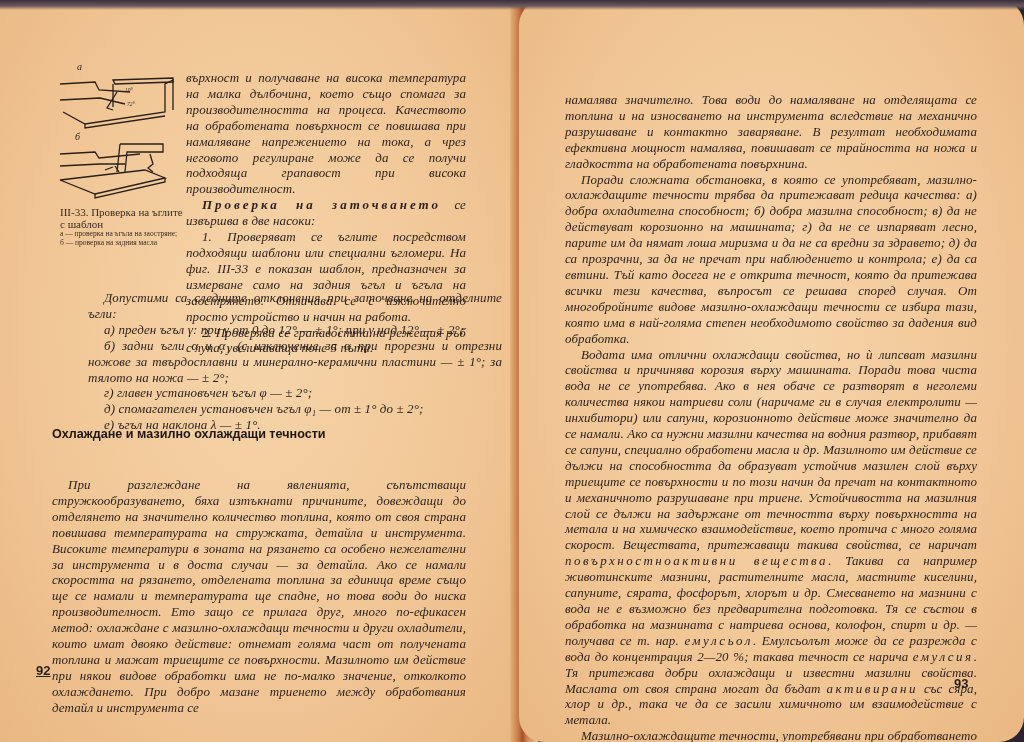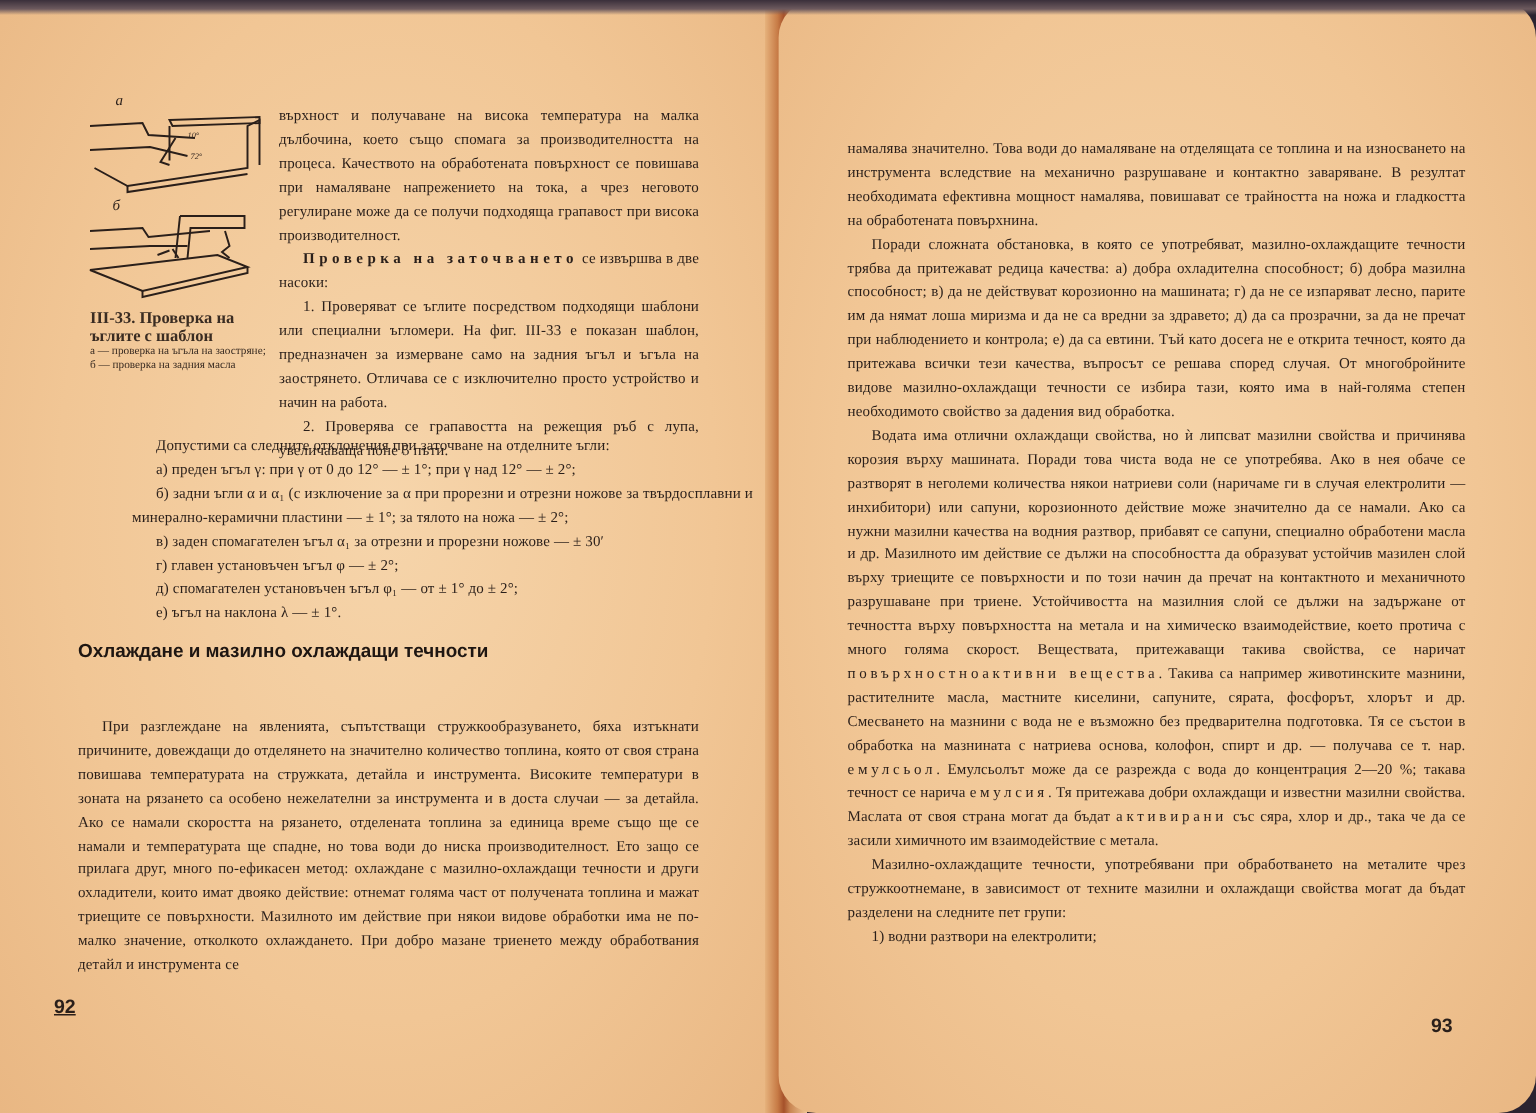--- a/index.html
+++ b/index.html
@@ -5,29 +5,29 @@
   html,body{margin:0;padding:0;}
   body{width:1024px;height:742px;overflow:hidden;background:#2b2330;position:relative;font-family:"Liberation Serif","DejaVu Serif",serif;}
   .spread{position:absolute;left:0;top:0;width:1024px;height:742px;}
   .page{position:absolute;top:0;height:742px;background:#f2c999;
         background-image:radial-gradient(ellipse at 50% 45%, #f6d5ab 0%, #f1c695 60%, #e9b783 100%);}
   .page.left{left:0;width:516px;border-right:1px solid #c98e5a;}
   .page.right{left:519px;width:505px;border-radius:25px;}
   .gutter{position:absolute;left:510px;top:0;width:28px;height:742px;
           background:linear-gradient(90deg,#e6b27c 0%,#c77b46 30%,#a5512a 45%,#c98653 60%,#f0c695 100%);}
   .topshadow{position:absolute;left:0;top:0;width:1024px;height:10px;background:linear-gradient(180deg,#3a2f3a,#6d5a5e 60%,rgba(0,0,0,0));}
-  .text{position:absolute;color:#2a1f1a;font-size:10px;line-height:15.9px;letter-spacing:0.1px;}
+  .text{position:absolute;color:#2a1f1a;font-size:13px;line-height:15.9px;letter-spacing:0.1px;font-style:italic;}
   .text p{margin:0;text-align:justify;text-align-last:left;}
   .indent{text-indent:16px;}
   .spaced{letter-spacing:3px;font-weight:bold;}
   .heading{position:absolute;left:52px;top:427px;font-family:"Liberation Sans","DejaVu Sans",sans-serif;font-weight:bold;font-size:12.6px;color:#1e1612;}
   .pagenum{position:absolute;font-family:"Liberation Sans","DejaVu Sans",sans-serif;font-weight:bold;font-size:13px;color:#2a1f1a;}
   .figure{position:absolute;left:55px;top:62px;width:125px;height:140px;}
   .caption{position:absolute;left:60px;top:206px;width:125px;font-size:10px;line-height:11px;color:#3a2c22;}
-  .caption .title{font-size:11px;line-height:12px;font-weight:bold;}
+  .caption .title{font-size:11px;line-height:12px;}
   .caption .sub{font-size:7.5px;line-height:8.5px;}
   .list-item{padding-left:16px;}
 </style>
 </head>
 <body>
 
 <div class="spread">
   <div class="page left">
 
     <svg class="figure" viewBox="0 0 125 140" width="125" height="140">
@@ -66,21 +66,20 @@
       <p>върхност и получаване на висока температура на малка дълбочина, което също спомага за производителността на процеса. Качеството на обработената повърхност се повишава при намаляване напрежението на тока, а чрез неговото регулиране може да се получи подходяща грапавост при висока производителност.</p>
       <p class="indent"><span class="spaced">Проверка на заточването</span><span> се извършва в две насоки:</span></p>
       <p class="indent">1. Проверяват се ъглите посредством подходящи шаблони или специални ъгломери. На фиг. III-33 е показан шаблон, предназначен за измерване само на задния ъгъл и ъгъла на заострянето. Отличава се с изключително просто устройство и начин на работа.</p>
       <p class="indent">2. Проверява се грапавостта на режещия ръб с лупа, увеличаваща поне 5 пъти.</p>
     </div>
 
     <div class="text" style="left:52px;top:290px;width:414px;margin-left:36px;">
       <p class="indent">Допустими са следните отклонения при заточване на отделните ъгли:</p>
       <p class="indent">а) преден ъгъл γ: при γ от 0 до 12° — ± 1°; при γ над 12° — ± 2°;</p>
       <p class="indent">б) задни ъгли α и α₁ (с изключение за α при прорезни и отрезни ножове за твърдосплавни и минерално-керамични пластини — ± 1°; за тялото на ножа — ± 2°;</p>
-      <p class="indent">в) заден спомагателен ъгъл α₁ за отрезни и прорезни ножове — ± 30′</p>
       <p class="indent">г) главен установъчен ъгъл φ — ± 2°;</p>
       <p class="indent">д) спомагателен установъчен ъгъл φ₁ — от ± 1° до ± 2°;</p>
       <p class="indent">е) ъгъл на наклона λ — ± 1°.</p>
     </div>
 
     <div class="heading">Охлаждане и мазилно охлаждащи течности</div>
 
     <div class="text" style="left:52px;top:466px;width:414px;margin-top:11px;">
       <p class="indent">При разглеждане на явленията, съпътстващи стружкообразуването, бяха изтъкнати причините, довеждащи до отделянето на значително количество топлина, която от своя страна повишава температурата на стружката, детайла и инструмента. Високите температури в зоната на рязането са особено нежелателни за инструмента и в доста случаи — за детайла. Ако се намали скоростта на рязането, отделената топлина за единица време също ще се намали и температурата ще спадне, но това води до ниска производителност. Ето защо се прилага друг, много по-ефикасен метод: охлаждане с мазилно-охлаждащи течности и други охладители, които имат двояко действие: отнемат голяма част от получената топлина и мажат триещите се повърхности. Мазилното им действие при някои видове обработки има не по-малко значение, отколкото охлаждането. При добро мазане триенето между обработвания детайл и инструмента се</p>
     </div>

